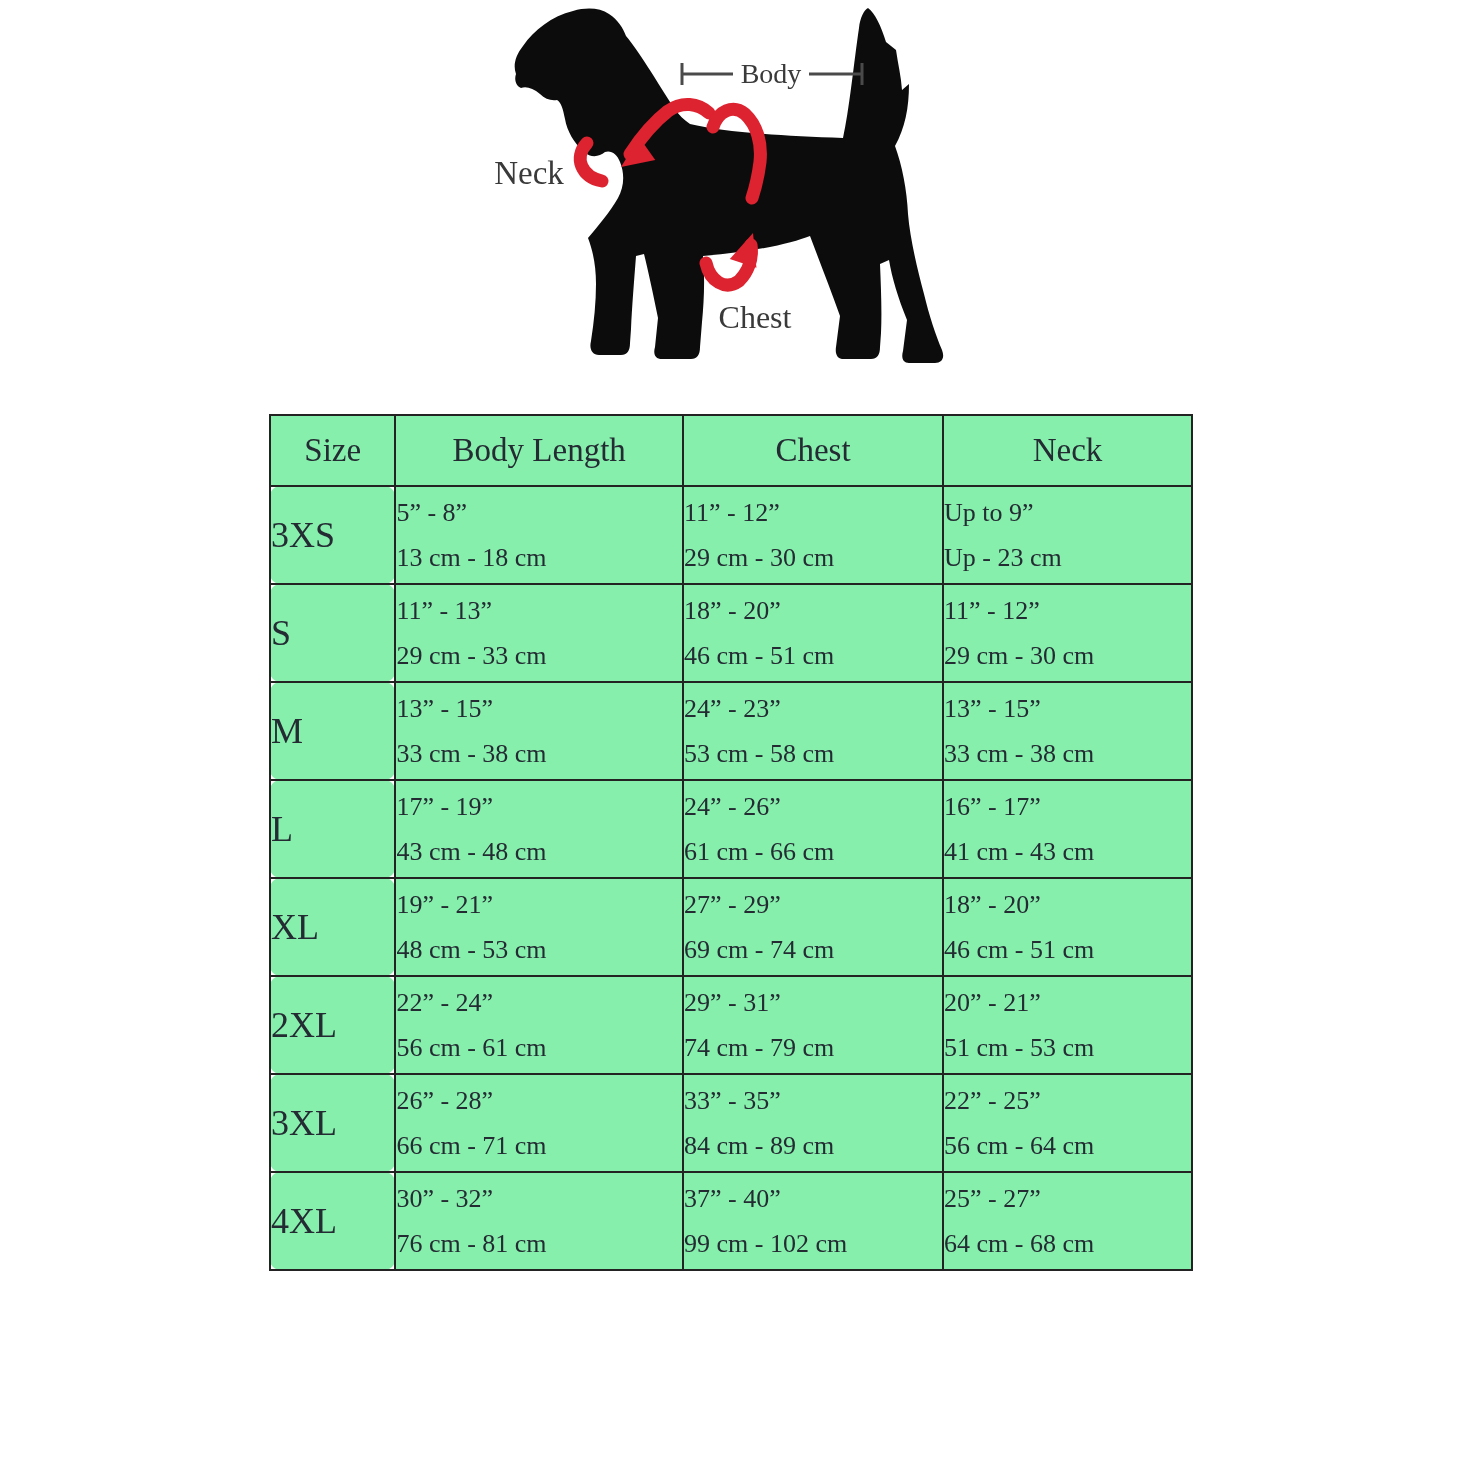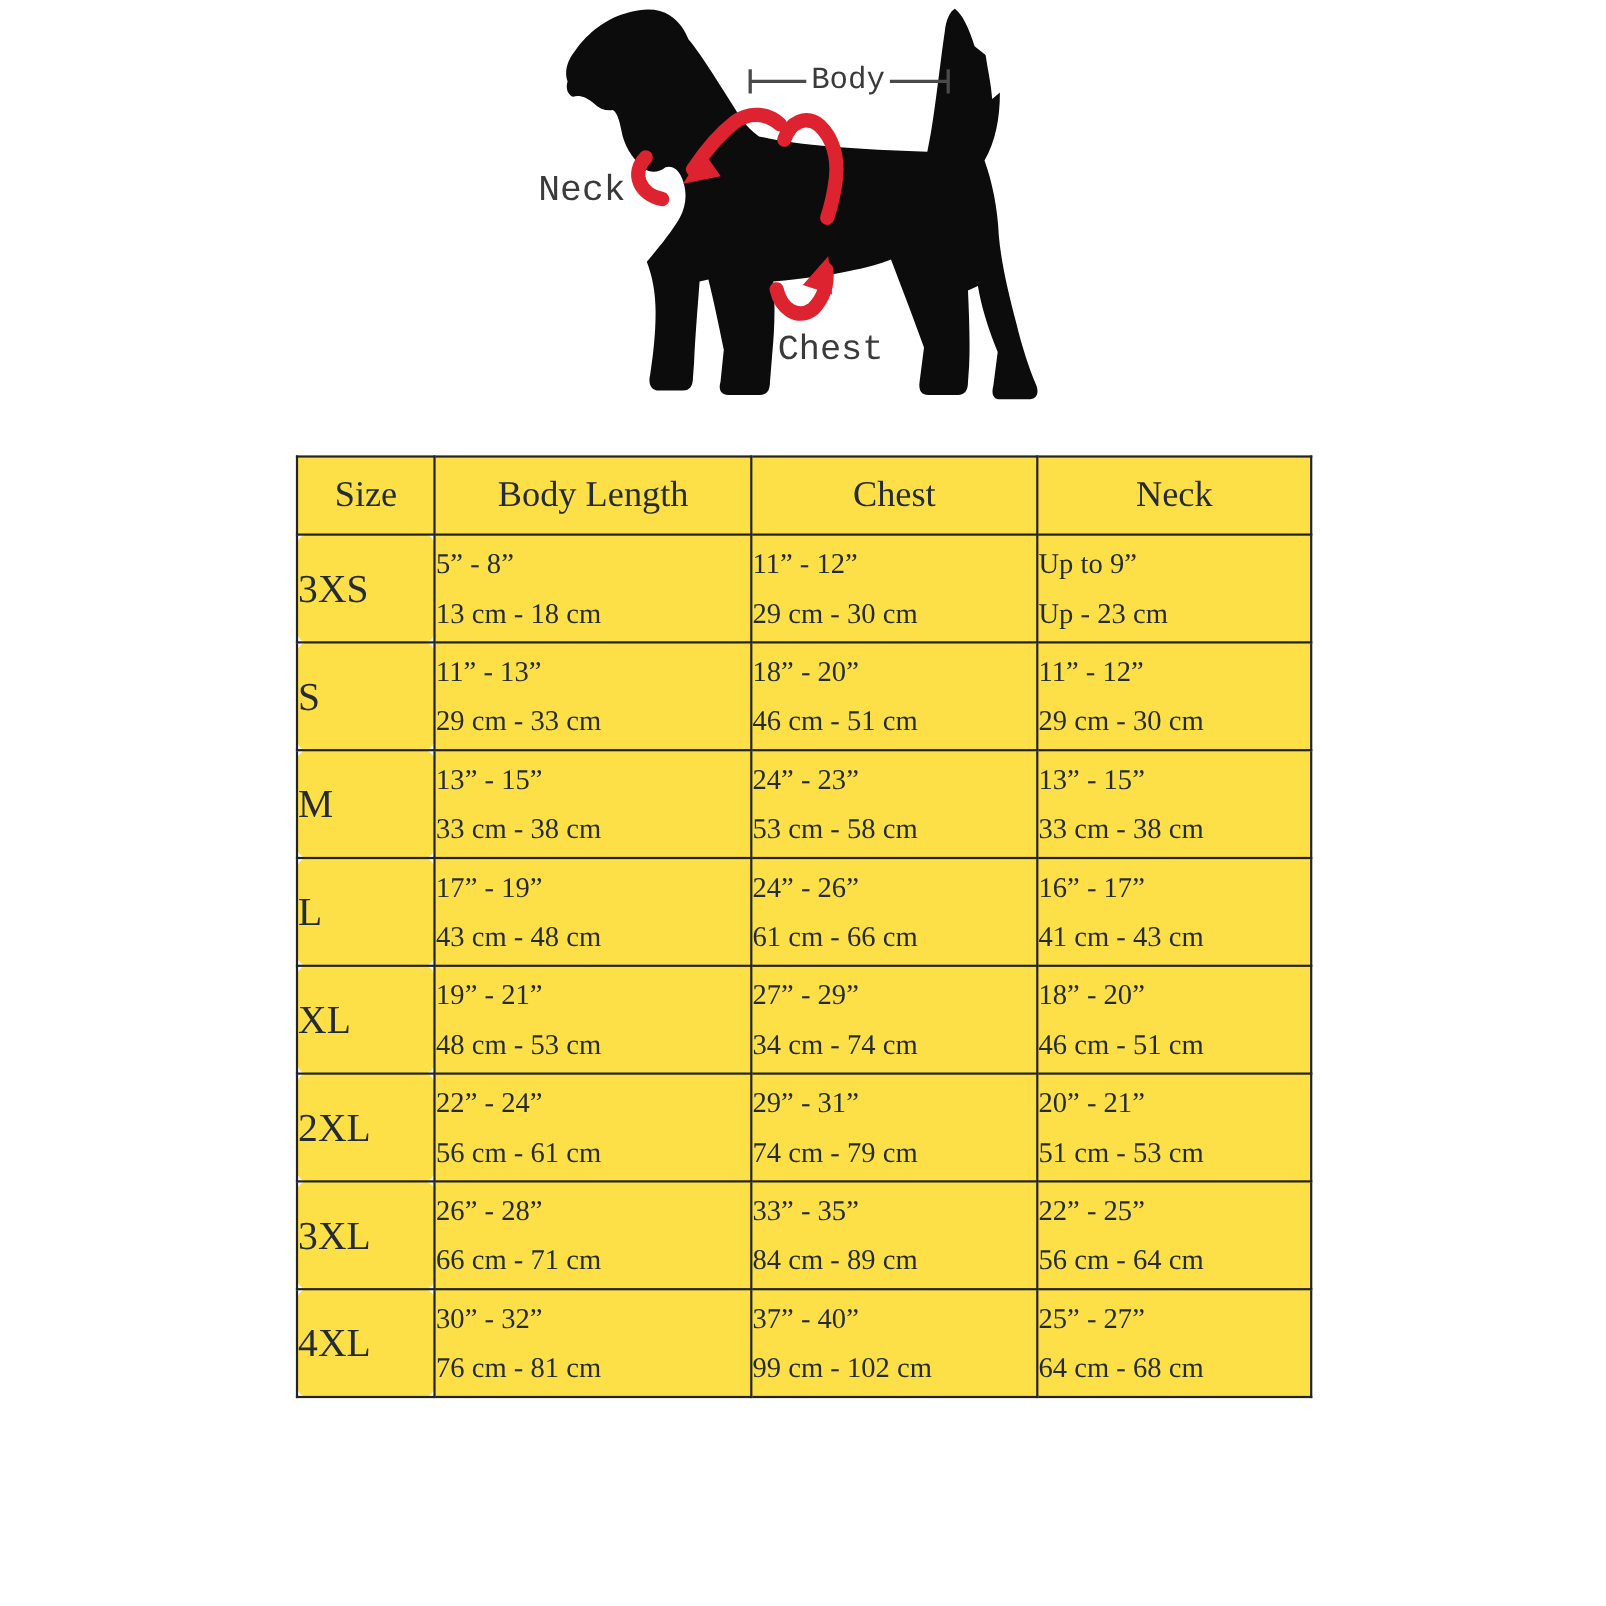--- a/index.html
+++ b/index.html
@@ -2,30 +2,30 @@
 <html><head>
 <meta charset="utf-8">
 <style>
   html,body{margin:0;padding:0;background:#ffffff;}
   #page{position:relative;width:1460px;height:1460px;background:#ffffff;overflow:hidden;
         font-family:"Liberation Sans",sans-serif;}
   
   #figure{position:absolute;left:430px;top:0;width:600px;height:400px;}
   #figure svg{position:absolute;left:0;top:0;}
   .diagram-label{position:absolute;color:#3a3a3a;text-align:center;
-                 font-family:Liberation Mono, monospace;font-weight:400;}
+                 font-family:Liberation Serif, serif;font-weight:400;}
   #body-label{left:279px;top:58px;width:124px;font-size:28px;}
   #neck-label{left:38px;top:155px;width:122px;font-size:33px;}
   #chest-label{left:263px;top:299px;width:124px;font-size:32px;}
   
   #size-table{position:absolute;left:269px;top:414px;width:924px;
               border-collapse:collapse;table-layout:fixed;
               font-family:"Liberation Serif",serif;color:#242b33;}
   #size-table th,#size-table td{border:2.5px solid #232323;
-              vertical-align:middle;padding:0;background:#fde047;}
+              vertical-align:middle;padding:0;background:#86efac;}
   #size-table th{height:69px;font-size:33px;font-weight:400;}
   #size-table td{height:96px;}
   td.size-cell{font-size:36px;border-radius:10px;}
   .cell-line{font-size:26px;line-height:45px;}
 </style>
 </head>
 <body>
 
 <div id="page">
 
@@ -190,21 +190,21 @@
         </td>
       </tr>
       <tr>
         <td class="size-cell">XL</td>
         <td>
           <div class="cell-line">19” - 21”</div>
           <div class="cell-line">48 cm - 53 cm</div>
         </td>
         <td>
           <div class="cell-line">27” - 29”</div>
-          <div class="cell-line">34 cm - 74 cm</div>
+          <div class="cell-line">69 cm - 74 cm</div>
         </td>
         <td>
           <div class="cell-line">18” - 20”</div>
           <div class="cell-line">46 cm - 51 cm</div>
         </td>
       </tr>
       <tr>
         <td class="size-cell">2XL</td>
         <td>
           <div class="cell-line">22” - 24”</div>

